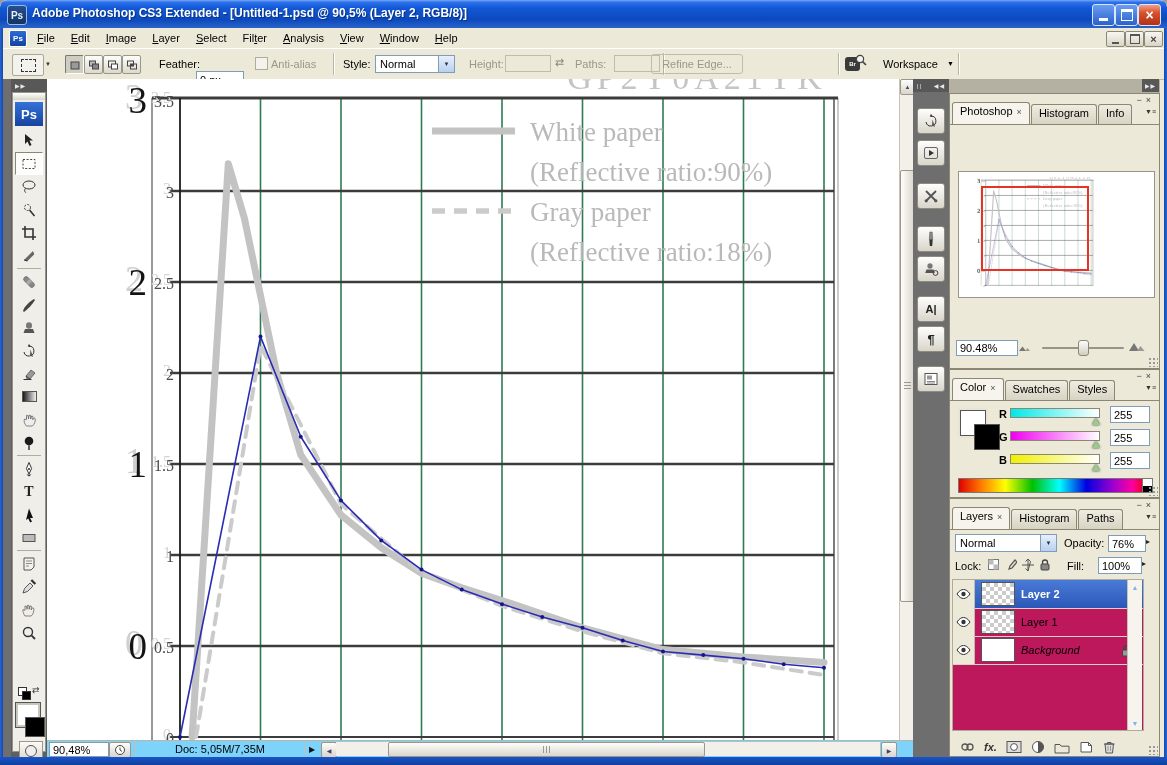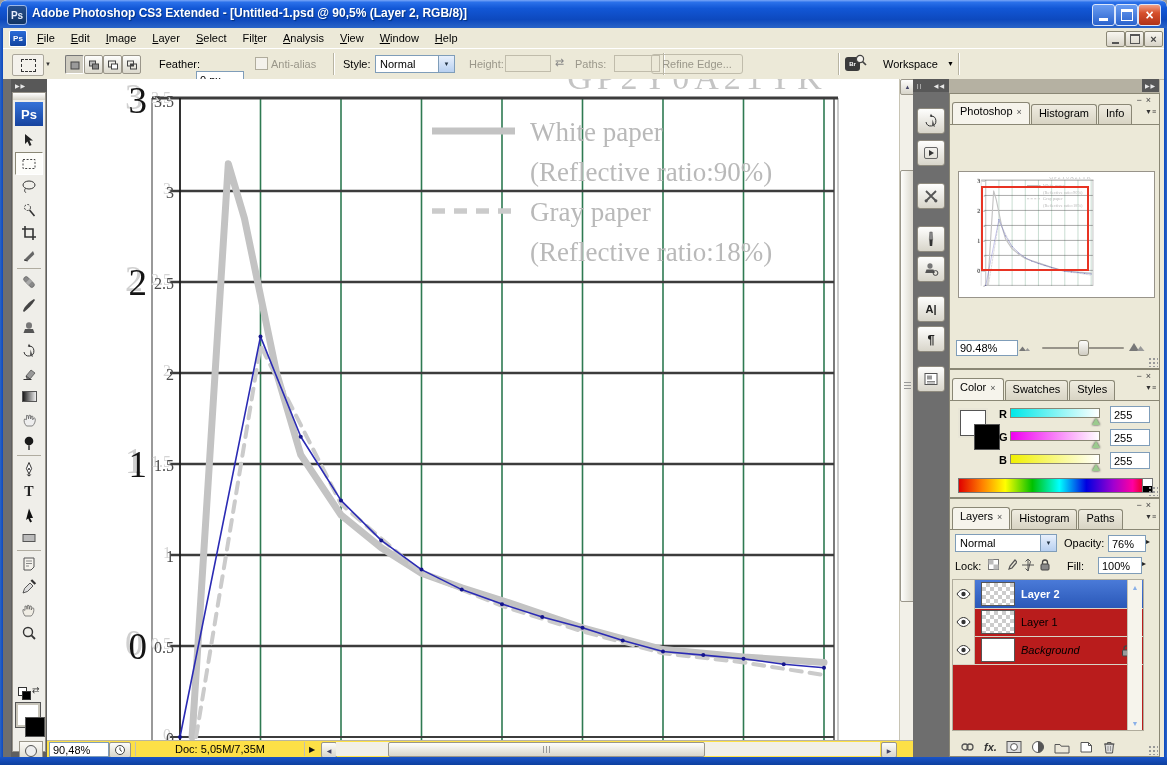--- a/index.html
+++ b/index.html
@@ -89,21 +89,21 @@
   
   .sb-btn{background:linear-gradient(#fdfdfb,#d8d5ca);border:1px solid #9a968a;color:#446;
     display:flex;align-items:center;justify-content:center;font-size:6px;border-radius:2px;}
   #vscroll{left:899px;top:79px;width:14px;height:678px;background:#f2f0e8;border-left:1px solid #c8c4b4;}
   #vs-up{position:absolute;left:0;top:0;width:13px;height:14px;}
   #vs-down{position:absolute;left:0;bottom:0;width:13px;height:14px;}
   #vs-thumb{position:absolute;left:0;top:91px;width:13px;height:430px;background:linear-gradient(90deg,#fefefc,#d9d6cb);
     border:1px solid #9a968a;border-radius:2px;}
   .grip-lines{position:absolute;left:3px;top:50%;width:7px;height:7px;margin-top:-4px;
     background:repeating-linear-gradient(180deg,#999 0 1px,transparent 1px 3px);}
-  #statusrow{left:47px;top:740px;width:956px;height:17px;background:#fde047;border-top:1px solid #b9b5a2;}
+  #statusrow{left:47px;top:740px;width:956px;height:17px;background:#7dd3fc;border-top:1px solid #b9b5a2;}
   #status-zoom{left:2px;top:1px;width:52px;height:13px;}
   #status-clock{left:62px;top:1px;width:20px;height:14px;}
   #status-doc{left:88px;top:1px;width:168px;height:14px;border-left:1px solid #c4c0b0;border-right:1px solid #c4c0b0;
     display:flex;align-items:center;justify-content:center;}
   #status-play{left:258px;top:1px;width:14px;height:14px;font-size:8px;color:#111;display:flex;align-items:center;justify-content:center;}
   #hs-left{left:274px;top:1px;width:14px;height:14px;}
   #hs-track{left:289px;top:1px;width:544px;height:14px;background:#f2f0e8;}
   #hs-thumb{left:52px;top:0;width:315px;height:13px;background:linear-gradient(#fefefc,#d9d6cb);
     border:1px solid #9a968a;border-radius:2px;position:absolute;}
   .grip-lines-h{position:absolute;top:3px;left:50%;width:7px;height:7px;margin-left:-4px;
@@ -150,21 +150,21 @@
     background:linear-gradient(90deg,#e00000,#ff8000 12%,#ffff00 24%,#00c000 38%,#00ffff 52%,#0000e0 66%,#a000d0 80%,#ff00a0 90%,#e00000 97%);}
   #spec-w{position:absolute;right:0;top:0;width:9px;height:7px;background:#fff;border-left:1px solid #777;}
   #spec-b{position:absolute;right:0;bottom:0;width:9px;height:6px;background:#000;border-left:1px solid #777;}
   
   .sel{position:absolute;border:1px solid #7f9db9;background:#fff;height:18px;display:flex;align-items:center;box-sizing:border-box;}
   .sel .sel-txt{flex:1;padding-left:4px;}
   .sel .sel-arrow{width:15px;height:100%;background:linear-gradient(#e8f0fc,#b8d0f0);border-left:1px solid #7f9db9;
     display:flex;align-items:center;justify-content:center;font-size:6px;color:#234;}
   .spin{position:absolute;font-size:8px;color:#222;}
   .lock-ico{position:absolute;top:58px;width:15px;height:15px;display:flex;align-items:center;justify-content:center;}
-  #layers-list{left:2px;top:80px;width:192px;height:152px;background:#b91c1c;border:1px solid #b0ac9c;box-sizing:border-box;}
+  #layers-list{left:2px;top:80px;width:192px;height:152px;background:#be185d;border:1px solid #b0ac9c;box-sizing:border-box;}
   .layer-row{position:absolute;left:0;width:100%;height:28px;border-bottom:1px solid #d8d4c6;display:flex;align-items:center;}
   .layer-row.selected{background:linear-gradient(#4a7ad8,#2a58b8);color:#fff;font-weight:bold;}
   .eye-cell{width:21px;height:28px;border-right:1px solid #c0bcac;display:flex;align-items:center;justify-content:center;background:#ece9d8;}
   .thumb{width:34px;height:24px;border:1px solid #555;margin:0 6px;box-sizing:border-box;background:#fff;position:relative;overflow:hidden;}
   .thumb.checker{background-image:linear-gradient(45deg,#ccc 25%,transparent 25%,transparent 75%,#ccc 75%),
     linear-gradient(45deg,#ccc 25%,#fff 25%,#fff 75%,#ccc 75%);background-size:8px 8px;background-position:0 0,4px 4px;}
   .layer-name{flex:1;}
   .layer-name.italic{font-style:italic;}
   #layers-scroll{position:absolute;right:1px;top:0;width:14px;height:150px;background:#f6f4ec;border-left:1px solid #c8c4b4;}
   .ls-arrow{position:absolute;left:1px;width:12px;height:12px;color:#8ab0e8;font-size:7px;display:flex;align-items:center;justify-content:center;}

